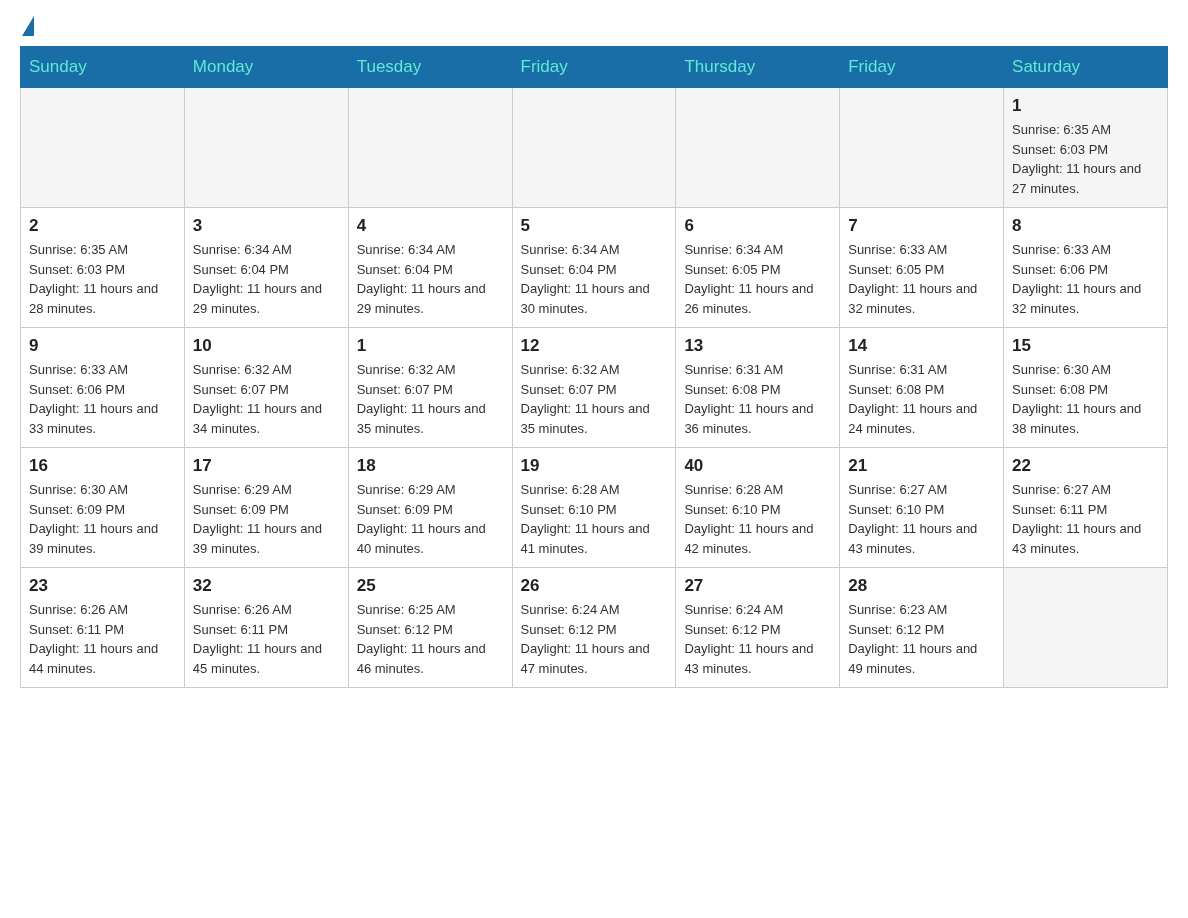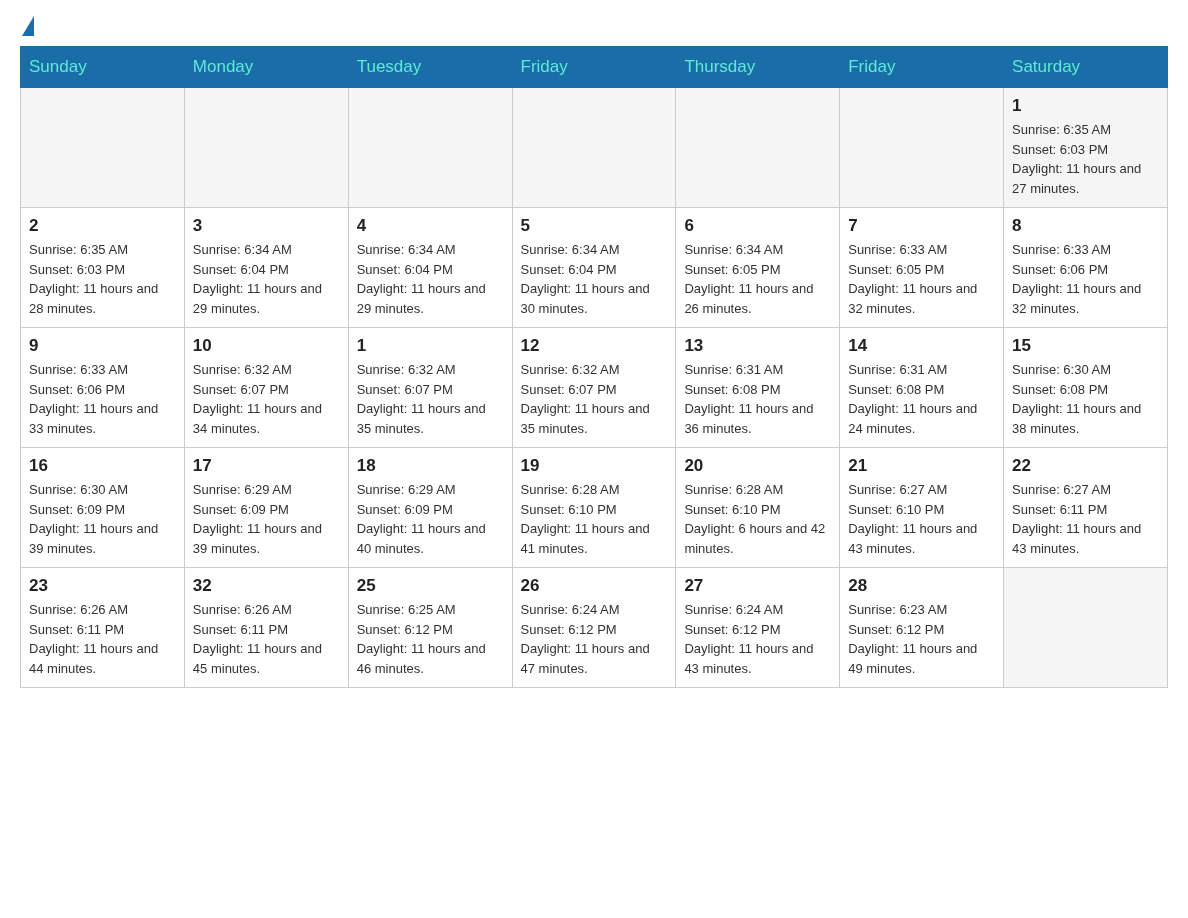--- a/index.html
+++ b/index.html
@@ -291,25 +291,25 @@
         </td>
         <td>
           <div class="day-number">19</div>
           <div class="day-info">
             <div>Sunrise: 6:28 AM</div>
             <div>Sunset: 6:10 PM</div>
             <div>Daylight: 11 hours and 41 minutes.</div>
           </div>
         </td>
         <td>
-          <div class="day-number">20</div>
+          <div class="day-number">40</div>
           <div class="day-info">
             <div>Sunrise: 6:28 AM</div>
             <div>Sunset: 6:10 PM</div>
-            <div>Daylight: 6 hours and 42 minutes.</div>
+            <div>Daylight: 11 hours and 42 minutes.</div>
           </div>
         </td>
         <td>
           <div class="day-number">21</div>
           <div class="day-info">
             <div>Sunrise: 6:27 AM</div>
             <div>Sunset: 6:10 PM</div>
             <div>Daylight: 11 hours and 43 minutes.</div>
           </div>
         </td>

